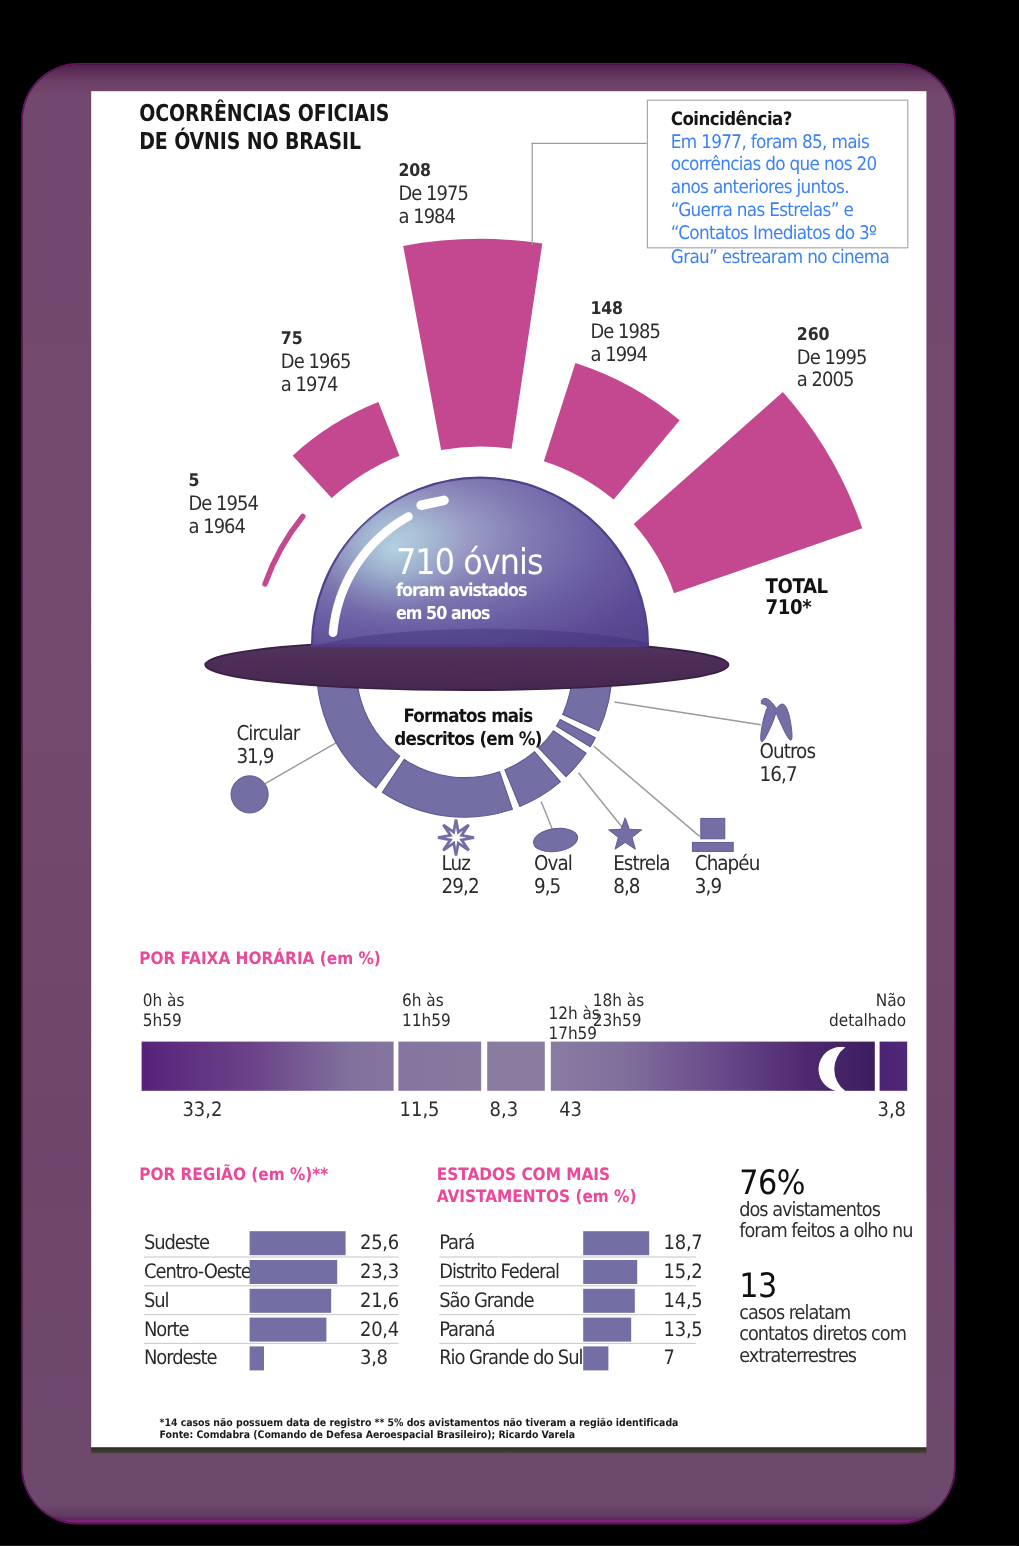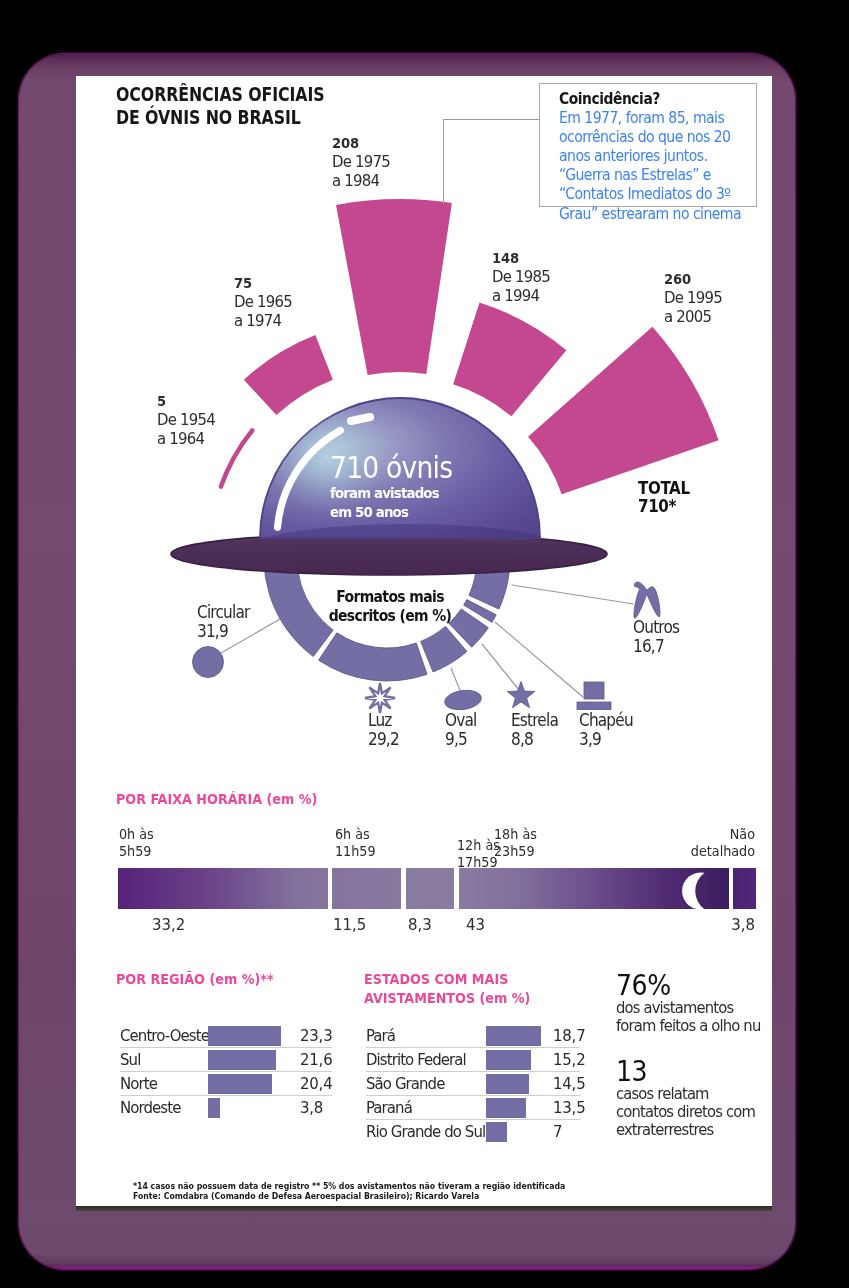--- a/index.html
+++ b/index.html
@@ -289,20 +289,27 @@
 
   <div class="sechd" style="left:40px;top:894px;">POR REGIÃO (em %)**</div>
   <table class="tbl" style="left:44px;top:948px;width:212px;">
     <colgroup>
           <col style="width:88px">
           <col style="width:92px">
           <col style="width:32px">
         </colgroup>
     <tbody id="regionRows">
           <tr>
+            <td class="cname">Sudeste</td>
+            <td class="cbar">
+              <div class="bar" style="width: 80px;"></div>
+            </td>
+            <td class="cval">25,6</td>
+          </tr>
+          <tr>
             <td class="cname">Centro-Oeste</td>
             <td class="cbar">
               <div class="bar" style="width: 72.8125px;"></div>
             </td>
             <td class="cval">23,3</td>
           </tr>
           <tr>
             <td class="cname">Sul</td>
             <td class="cbar">
               <div class="bar" style="width: 67.5px;"></div>

